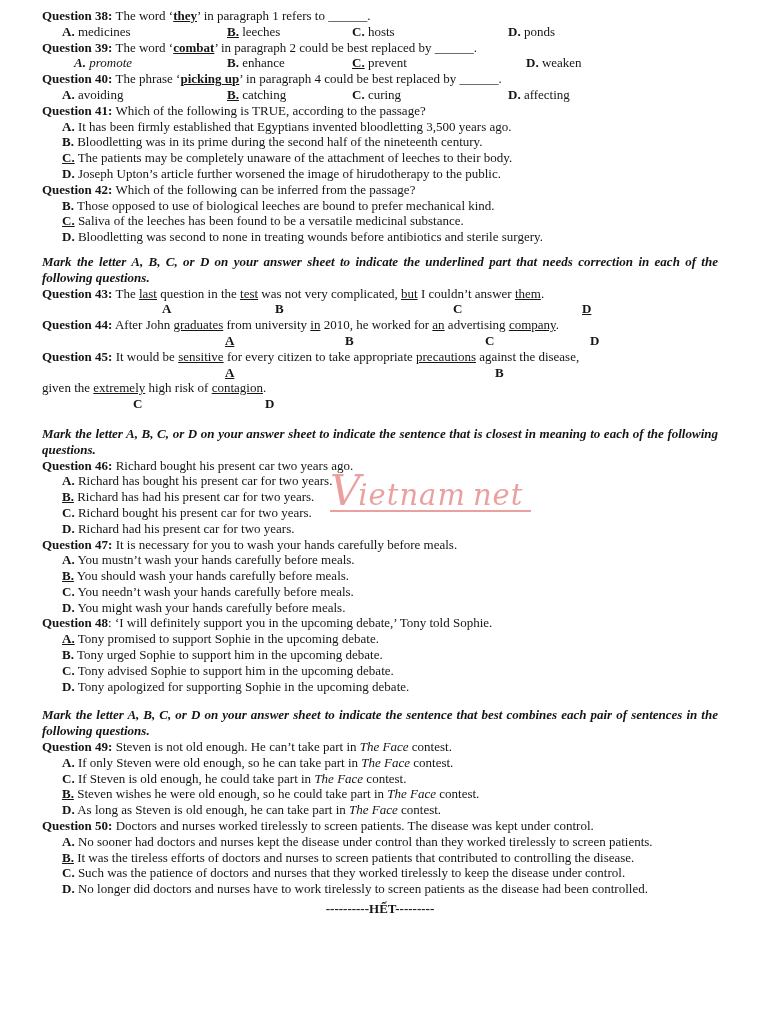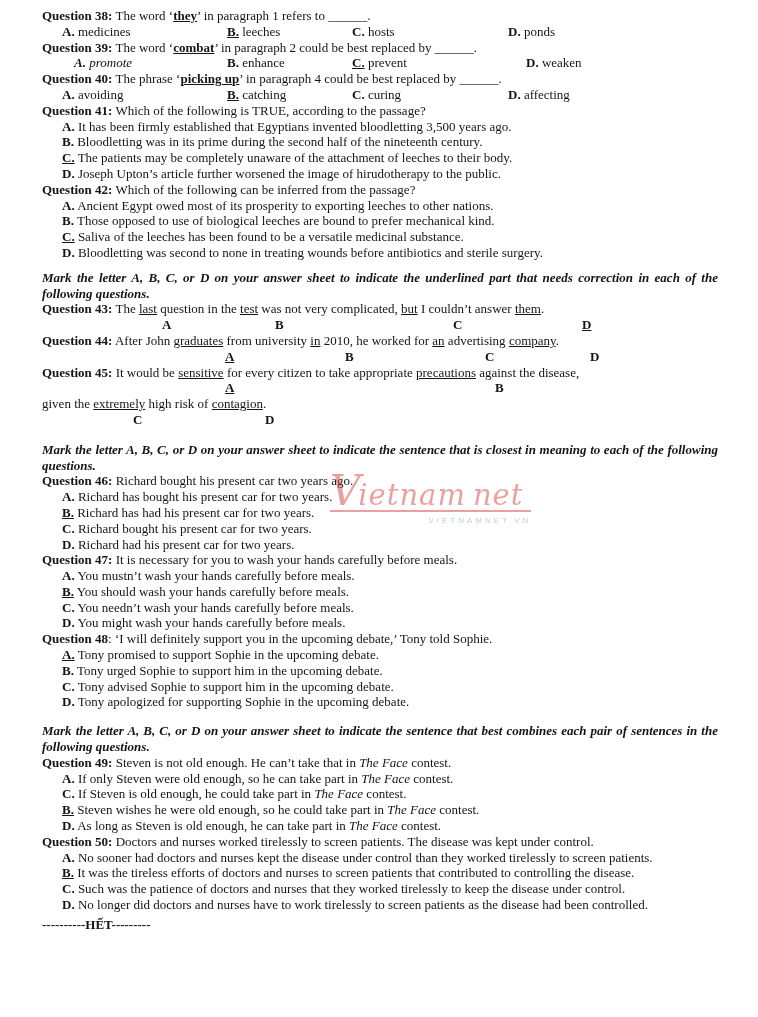--- a/index.html
+++ b/index.html
@@ -9,21 +9,21 @@
   .sb{font-weight:bold;}
   .su{text-decoration:underline;}
   .si{font-style:italic;}
   .stem{white-space:nowrap;}
   .heading p{font-weight:bold;font-style:italic;text-align:justify;white-space:normal;}
   .optrow{position:relative;height:15.8px;}
   .optcell{position:absolute;top:0;white-space:nowrap;}
   .letterrow{position:relative;height:15.8px;}
   .corrletter{position:absolute;top:0;font-weight:bold;}
   .opt{margin-left:20px;text-align:justify;}
-  .footer{font-weight:bold;margin-top:4px;}
+  .footer{text-align:center;font-weight:bold;margin-top:4px;}
   .watermark{position:absolute;left:330px;top:476px;opacity:.5;pointer-events:none;z-index:5;}
   .wm-script{font-family:"DejaVu Serif",serif;font-style:italic;font-weight:normal;font-size:29px;line-height:30px;color:#d84343;border-bottom:2px solid #d84343;letter-spacing:1px;padding-right:8px;}
   .wm-v{font-size:42px;margin-right:-3px;}
   .wm-net{margin-left:7px;}
   .wm-domain{font-family:"Liberation Sans",sans-serif;font-size:8px;letter-spacing:3px;color:#7fa0a6;text-align:right;margin-top:1px;}
 </style>
 </head>
 <body>
 
 <div class="page">
@@ -57,21 +57,20 @@
       </div>
       <div class="block qlist">
         <p class="stem"><span class="sb">Question 41:</span><span> Which of the following is TRUE, according to the passage?</span></p>
         <div class="opt"><span class="sb">A.</span> <span>It has been firmly established that Egyptians invented bloodletting 3,500 years ago.</span></div>
         <div class="opt"><span class="sb">B.</span> <span>Bloodletting was in its prime during the second half of the nineteenth century.</span></div>
         <div class="opt"><span class="sb su">C.</span> <span>The patients may be completely unaware of the attachment of leeches to their body.</span></div>
         <div class="opt"><span class="sb">D.</span> <span>Joseph Upton’s article further worsened the image of hirudotherapy to the public.</span></div>
       </div>
       <div class="block qlist">
         <p class="stem"><span class="sb">Question 42:</span><span> Which of the following can be inferred from the passage?</span></p>
-        <div class="opt"><span class="sb">A.</span> <span>Ancient Egypt owed most of its prosperity to exporting leeches to other nations.</span></div>
         <div class="opt"><span class="sb">B.</span> <span>Those opposed to use of biological leeches are bound to prefer mechanical kind.</span></div>
         <div class="opt"><span class="sb su">C.</span> <span>Saliva of the leeches has been found to be a versatile medicinal substance.</span></div>
         <div class="opt"><span class="sb">D.</span> <span>Bloodletting was second to none in treating wounds before antibiotics and sterile surgery.</span></div>
       </div>
       <div class="block heading" style="margin-top: 9px;">
         <p><span class="sb si">Mark the letter A, B, C, or D on your answer sheet to indicate the underlined part that needs correction in each of the following questions.</span></p>
       </div>
       <div class="block qcorr">
         <p class="stem"><span class="sb">Question 43:</span><span> The </span><span class="su">last</span><span> question in the </span><span class="su">test</span><span> was not very complicated, </span><span class="su">but</span><span> I couldn’t answer </span><span class="su">them</span><span>.</span></p>
         <div class="letterrow">
@@ -123,33 +122,32 @@
         <p class="stem"><span class="sb">Question 48</span><span>: ‘I will definitely support you in the upcoming debate,’ Tony told Sophie.</span></p>
         <div class="opt"><span class="sb su">A.</span> <span>Tony promised to support Sophie in the upcoming debate.</span></div>
         <div class="opt"><span class="sb">B.</span> <span>Tony urged Sophie to support him in the upcoming debate.</span></div>
         <div class="opt"><span class="sb">C.</span> <span>Tony advised Sophie to support him in the upcoming debate.</span></div>
         <div class="opt"><span class="sb">D.</span> <span>Tony apologized for supporting Sophie in the upcoming debate.</span></div>
       </div>
       <div class="block heading" style="margin-top: 13px;">
         <p><span class="sb si">Mark the letter A, B, C, or D on your answer sheet to indicate the sentence that best combines each pair of sentences in the following questions.</span></p>
       </div>
       <div class="block qlist">
-        <p class="stem"><span class="sb">Question 49:</span><span> Steven is not old enough. He can’t take that in </span><span class="si">The Face</span><span> contest.</span></p>
+        <p class="stem"><span class="sb">Question 49:</span><span> Steven is not old enough. He can’t take part in </span><span class="si">The Face</span><span> contest.</span></p>
         <div class="opt"><span class="sb">A.</span> <span>If only Steven were old enough, so he can take part in </span><span class="si">The Face</span><span> contest.</span></div>
         <div class="opt"><span class="sb">C.</span> <span>If Steven is old enough, he could take part in </span><span class="si">The Face</span><span> contest.</span></div>
         <div class="opt"><span class="sb su">B.</span> <span>Steven wishes he were old enough, so he could take part in </span><span class="si">The Face</span><span> contest.</span></div>
         <div class="opt"><span class="sb">D.</span> <span>As long as Steven is old enough, he can take part in </span><span class="si">The Face</span><span> contest.</span></div>
       </div>
       <div class="block qlist">
         <p class="stem"><span class="sb">Question 50:</span><span> Doctors and nurses worked tirelessly to screen patients. The disease was kept under control.</span></p>
         <div class="opt"><span class="sb">A.</span> <span>No sooner had doctors and nurses kept the disease under control than they worked tirelessly to screen patients.</span></div>
         <div class="opt"><span class="sb su">B.</span> <span>It was the tireless efforts of doctors and nurses to screen patients that contributed to controlling the disease.</span></div>
         <div class="opt"><span class="sb">C.</span> <span>Such was the patience of doctors and nurses that they worked tirelessly to keep the disease under control.</span></div>
         <div class="opt"><span class="sb">D.</span> <span>No longer did doctors and nurses have to work tirelessly to screen patients as the disease had been controlled.</span></div>
       </div>
     </div>
 
 <div class="footer">----------HẾT---------</div>
     <div class="watermark">
     <div class="wm-script"><span class="wm-v">V</span><span>ietnam</span><span class="wm-net">net</span></div>
-    <div class="wm-domain">VIETNAMNET.VN</div>
   </div>
   </div>
 
 </body></html>

